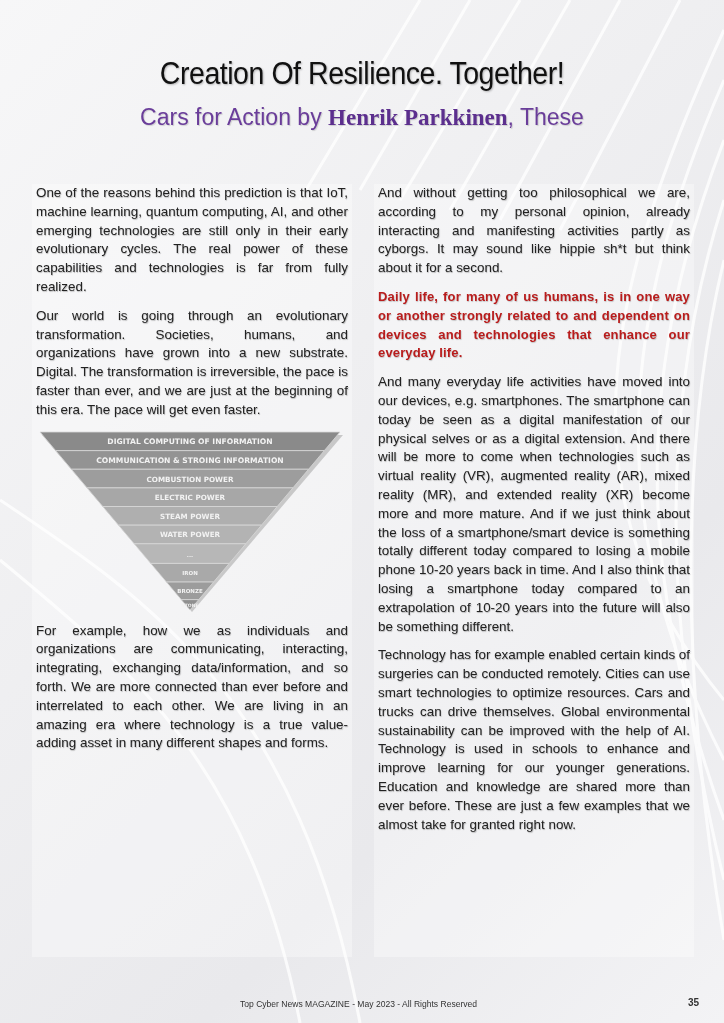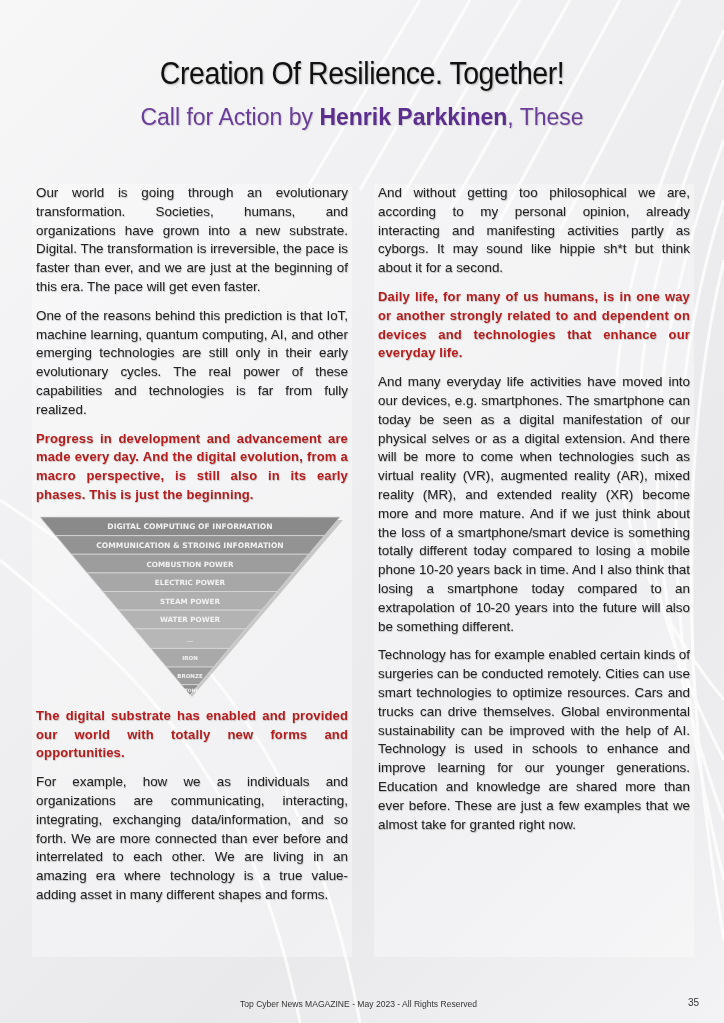--- a/index.html
+++ b/index.html
@@ -14,21 +14,21 @@
     font-family:"Liberation Sans", sans-serif; font-size:31px; color:#111;
     letter-spacing:-0.5px; transform:scaleX(0.92);
     text-shadow: 1px 1px 2px rgba(0,0,0,0.25);
     z-index:2; margin:0; font-weight:normal;
   }
   .subtitle {
     position:absolute; left:0; top:104px; width:724px; text-align:center;
     font-size:23px; color:#6a3d9a; z-index:2; margin:0; font-weight:normal;
     text-shadow: 1px 1px 1px rgba(0,0,0,0.15);
   }
-  .subtitle b { font-weight:bold; color:#5c2f8e; }
+  .subtitle b { font-weight:bold; color:#5c2f8e;font-family:Liberation Serif, serif; }
   .col {
     position:absolute; top:184px; width:312px; z-index:2;
     background: rgba(255,255,255,0.35);
     padding:0 4px;
   }
   .col.left { left:32px; top:184px; height:773px; }
   .col.right { left:374px; top:184px; height:773px; }
   .col p {
     margin:0 0 10px 0; font-size:13.4px; line-height:18.8px;
     text-align:justify; color:#222;
@@ -40,21 +40,21 @@
   }
   .pyramid {
     position:relative; width:312px; height:180px; margin:2px 0 12px 0;font-weight:bold;
   }
   .pyramid svg { position:absolute; left:0; top:0; }
   .footer {
     position:absolute; top:998px; left:240px; font-size:9.5px; color:#333; z-index:2;
     transform:scaleX(0.9); transform-origin:left;
   }
   .pagenum {
-    position:absolute; top:997px; left:688px; font-size:10px; color:#333; z-index:2;
+    position:absolute; top:997px; left:688px; font-size:10px; color:#333; z-index:2;font-weight:bold;
   }
 </style>
 </head>
 <body>
 
 <svg class="bg-arcs" width="724" height="1023" viewBox="0 0 724 1023">
   <g fill="none" stroke="#ffffff" stroke-width="3" opacity="0.8">
     <path d="M420 0 L300 200"></path>
     <path d="M470 0 L360 190"></path>
     <path d="M520 0 L400 200"></path>
@@ -65,26 +65,25 @@
     <path d="M724 80 C 620 320, 600 520, 724 760"></path>
     <path d="M724 140 C 640 360, 630 560, 724 820"></path>
     <path d="M724 200 C 660 400, 660 620, 724 880"></path>
     <path d="M724 260 C 680 440, 680 680, 724 940"></path>
     <path d="M0 500 C 150 600, 300 700, 360 1023"></path>
     <path d="M0 560 C 120 660, 250 760, 300 1023"></path>
   </g>
 </svg>
 
 <h1 class="title">Creation Of Resilience. Together!</h1>
-<h2 class="subtitle"><span>Call for Action by </span><b>Henrik Parkkinen</b><span>, These</span></h2>
+<h2 class="subtitle"><span>Cars for Action by </span><b>Henrik Parkkinen</b><span>, These</span></h2>
 
 <div class="col left">
+  <p>One of the reasons behind this prediction is that IoT, machine learning, quantum computing, AI, and other emerging technologies are still only in their early evolutionary cycles. The real power of these capabilities and technologies is far from fully realized.</p>
   <p>Our world is going through an evolutionary transformation. Societies, humans, and organizations have grown into a new substrate. Digital. The transformation is irreversible, the pace is faster than ever, and we are just at the beginning of this era. The pace will get even faster.</p>
-  <p>One of the reasons behind this prediction is that IoT, machine learning, quantum computing, AI, and other emerging technologies are still only in their early evolutionary cycles. The real power of these capabilities and technologies is far from fully realized.</p>
-  <p class="hl">Progress in development and advancement are made every day. And the digital evolution, from a macro perspective, is still also in its early phases. This is just the beginning.</p>
   <div class="pyramid">
     <svg id="pyr" width="312" height="182" viewBox="0 0 312 182">
         <polygon points="6,5 307,5 156,182" fill="rgba(0,0,0,0.18)"></polygon>
         <polygon points="4,2 304,2 288.3023255813954,20.627906976744185 19.697674418604635,20.627906976744185" fill="#8a8a8a" stroke="#d8d8d8" stroke-width="0.8"></polygon>
         <text x="154" y="14.313953488372093" text-anchor="middle" fill="#f2f2f2" font-family="&quot;DejaVu Sans&quot;, sans-serif" font-size="7.6">DIGITAL COMPUTING OF INFORMATION</text>
         <polygon points="19.697674418604635,20.627906976744185 288.3023255813954,20.627906976744185 272.6046511627907,39.25581395348837 35.39534883720931,39.25581395348837" fill="#939393" stroke="#d8d8d8" stroke-width="0.8"></polygon>
         <text x="154" y="32.94186046511628" text-anchor="middle" fill="#f2f2f2" font-family="&quot;DejaVu Sans&quot;, sans-serif" font-size="7.6">COMMUNICATION &amp; STROING INFORMATION</text>
         <polygon points="35.39534883720931,39.25581395348837 272.6046511627907,39.25581395348837 256.90697674418607,57.883720930232556 51.09302325581396,57.883720930232556" fill="#9d9d9d" stroke="#d8d8d8" stroke-width="0.8"></polygon>
         <text x="154" y="51.56976744186046" text-anchor="middle" fill="#f2f2f2" font-family="&quot;DejaVu Sans&quot;, sans-serif" font-size="7.2">COMBUSTION POWER</text>
         <polygon points="51.09302325581396,57.883720930232556 256.90697674418607,57.883720930232556 241.2093023255814,76.51162790697674 66.7906976744186,76.51162790697674" fill="#a7a7a7" stroke="#d8d8d8" stroke-width="0.8"></polygon>
@@ -96,21 +95,20 @@
         <polygon points="98.18604651162791,113.76744186046511 209.81395348837208,113.76744186046511 193.24418604651163,133.43023255813952 114.75581395348837,133.43023255813952" fill="#b7b7b7" stroke="#d8d8d8" stroke-width="0.8"></polygon>
         <text x="154" y="126.59883720930232" text-anchor="middle" fill="#f2f2f2" font-family="&quot;DejaVu Sans&quot;, sans-serif" font-size="5.5">...</text>
         <polygon points="114.75581395348837,133.43023255813952 193.24418604651163,133.43023255813952 177.546511627907,152.0581395348837 130.453488372093,152.0581395348837" fill="#a9a9a9" stroke="#d8d8d8" stroke-width="0.8"></polygon>
         <text x="154" y="144.74418604651163" text-anchor="middle" fill="#f2f2f2" font-family="&quot;DejaVu Sans&quot;, sans-serif" font-size="5.5">IRON</text>
         <polygon points="130.453488372093,152.0581395348837 177.546511627907,152.0581395348837 162.72093023255815,169.65116279069767 145.27906976744185,169.65116279069767" fill="#9c9c9c" stroke="#d8d8d8" stroke-width="0.8"></polygon>
         <text x="154" y="162.85465116279067" text-anchor="middle" fill="#f2f2f2" font-family="&quot;DejaVu Sans&quot;, sans-serif" font-size="5.5">BRONZE</text>
         <polygon points="145.27906976744185,169.65116279069767 162.72093023255815,169.65116279069767 154,180 154,180" fill="#8f8f8f" stroke="#d8d8d8" stroke-width="0.8"></polygon>
         <text x="154" y="176.82558139534882" text-anchor="middle" fill="#f2f2f2" font-family="&quot;DejaVu Sans&quot;, sans-serif" font-size="4.5">STONE</text>
       </svg>
   </div>
-  <p class="hl">The digital substrate has enabled and provided our world with totally new forms and opportunities.</p>
   <p>For example, how we as individuals and organizations are communicating, interacting, integrating, exchanging data/information, and so forth. We are more connected than ever before and interrelated to each other. We are living in an amazing era where technology is a true value-adding asset in many different shapes and forms.</p>
 </div>
 
 <div class="col right">
   <p>And without getting too philosophical we are, according to my personal opinion, already interacting and manifesting activities partly as cyborgs. It may sound like hippie sh*t but think about it for a second.</p>
   <p class="hl">Daily life, for many of us humans, is in one way or another strongly related to and dependent on devices and technologies that enhance our everyday life.</p>
   <p>And many everyday life activities have moved into our devices, e.g. smartphones. The smartphone can today be seen as a digital manifestation of our physical selves or as a digital extension. And there will be more to come when technologies such as virtual reality (VR), augmented reality (AR), mixed reality (MR), and extended reality (XR) become more and more mature. And if we just think about the loss of a smartphone/smart device is something totally different today compared to losing a mobile phone 10-20 years back in time. And I also think that losing a smartphone today compared to an extrapolation of 10-20 years into the future will also be something different.</p>
   <p>Technology has for example enabled certain kinds of surgeries can be conducted remotely. Cities can use smart technologies to optimize resources. Cars and trucks can drive themselves. Global environmental sustainability can be improved with the help of AI. Technology is used in schools to enhance and improve learning for our younger generations. Education and knowledge are shared more than ever before. These are just a few examples that we almost take for granted right now.</p>
 </div>
 

